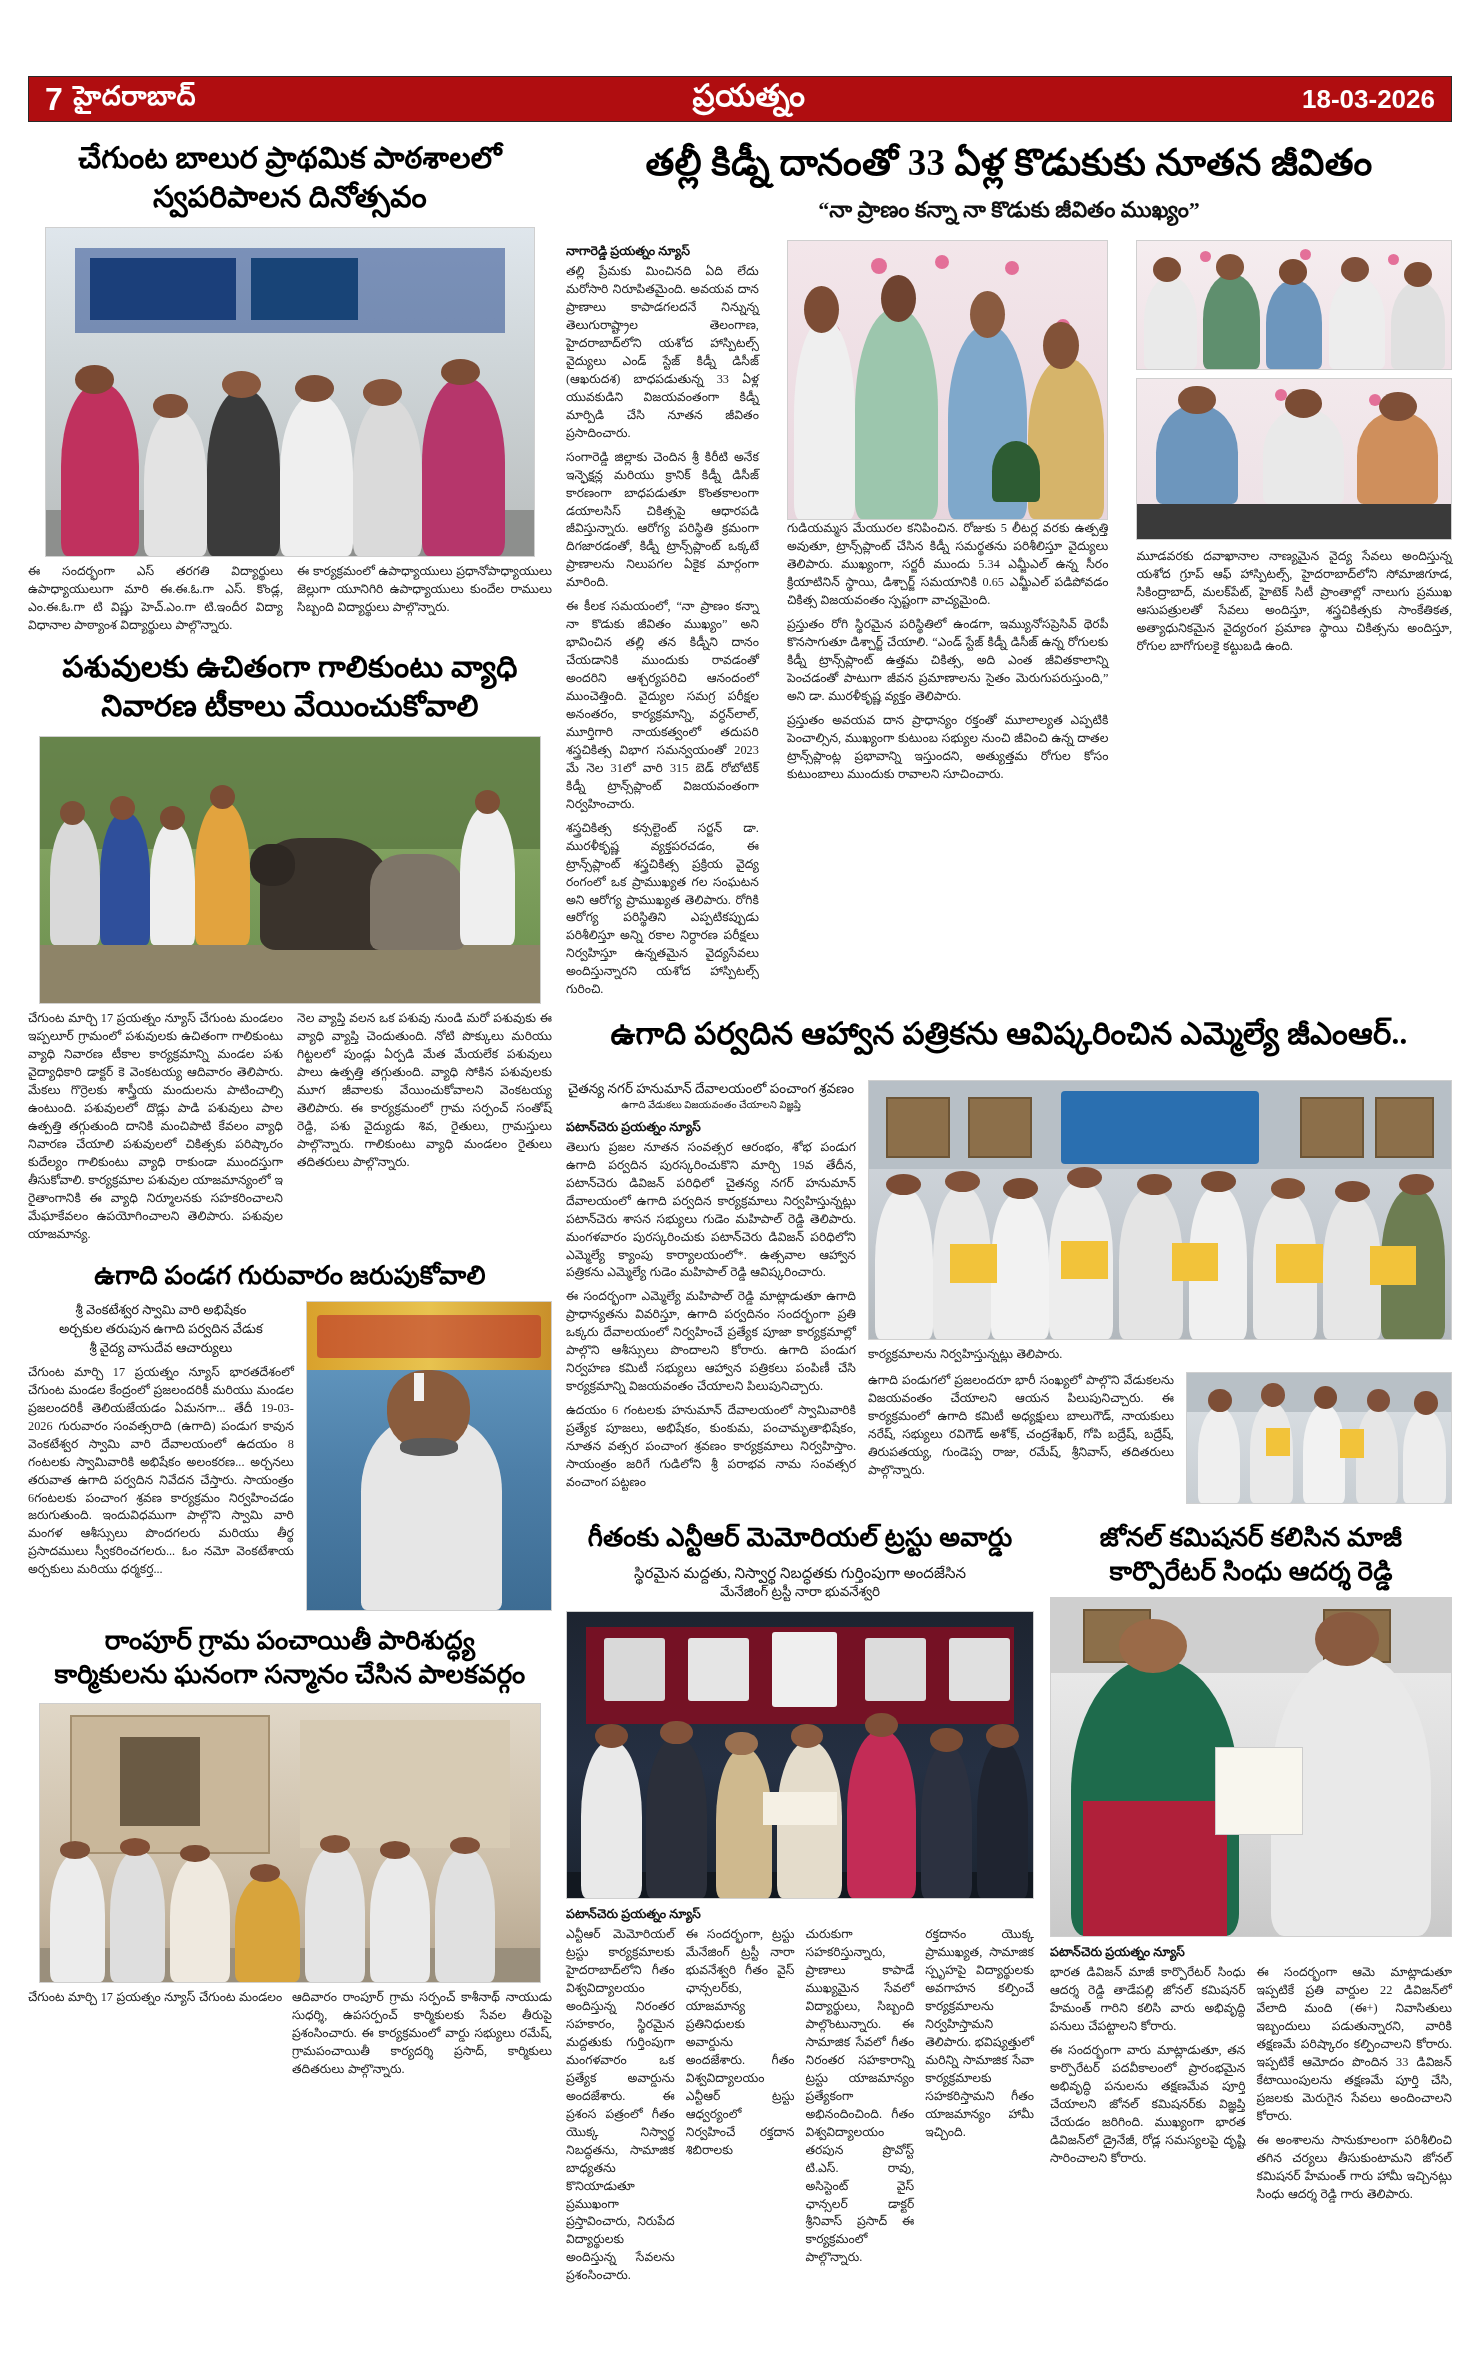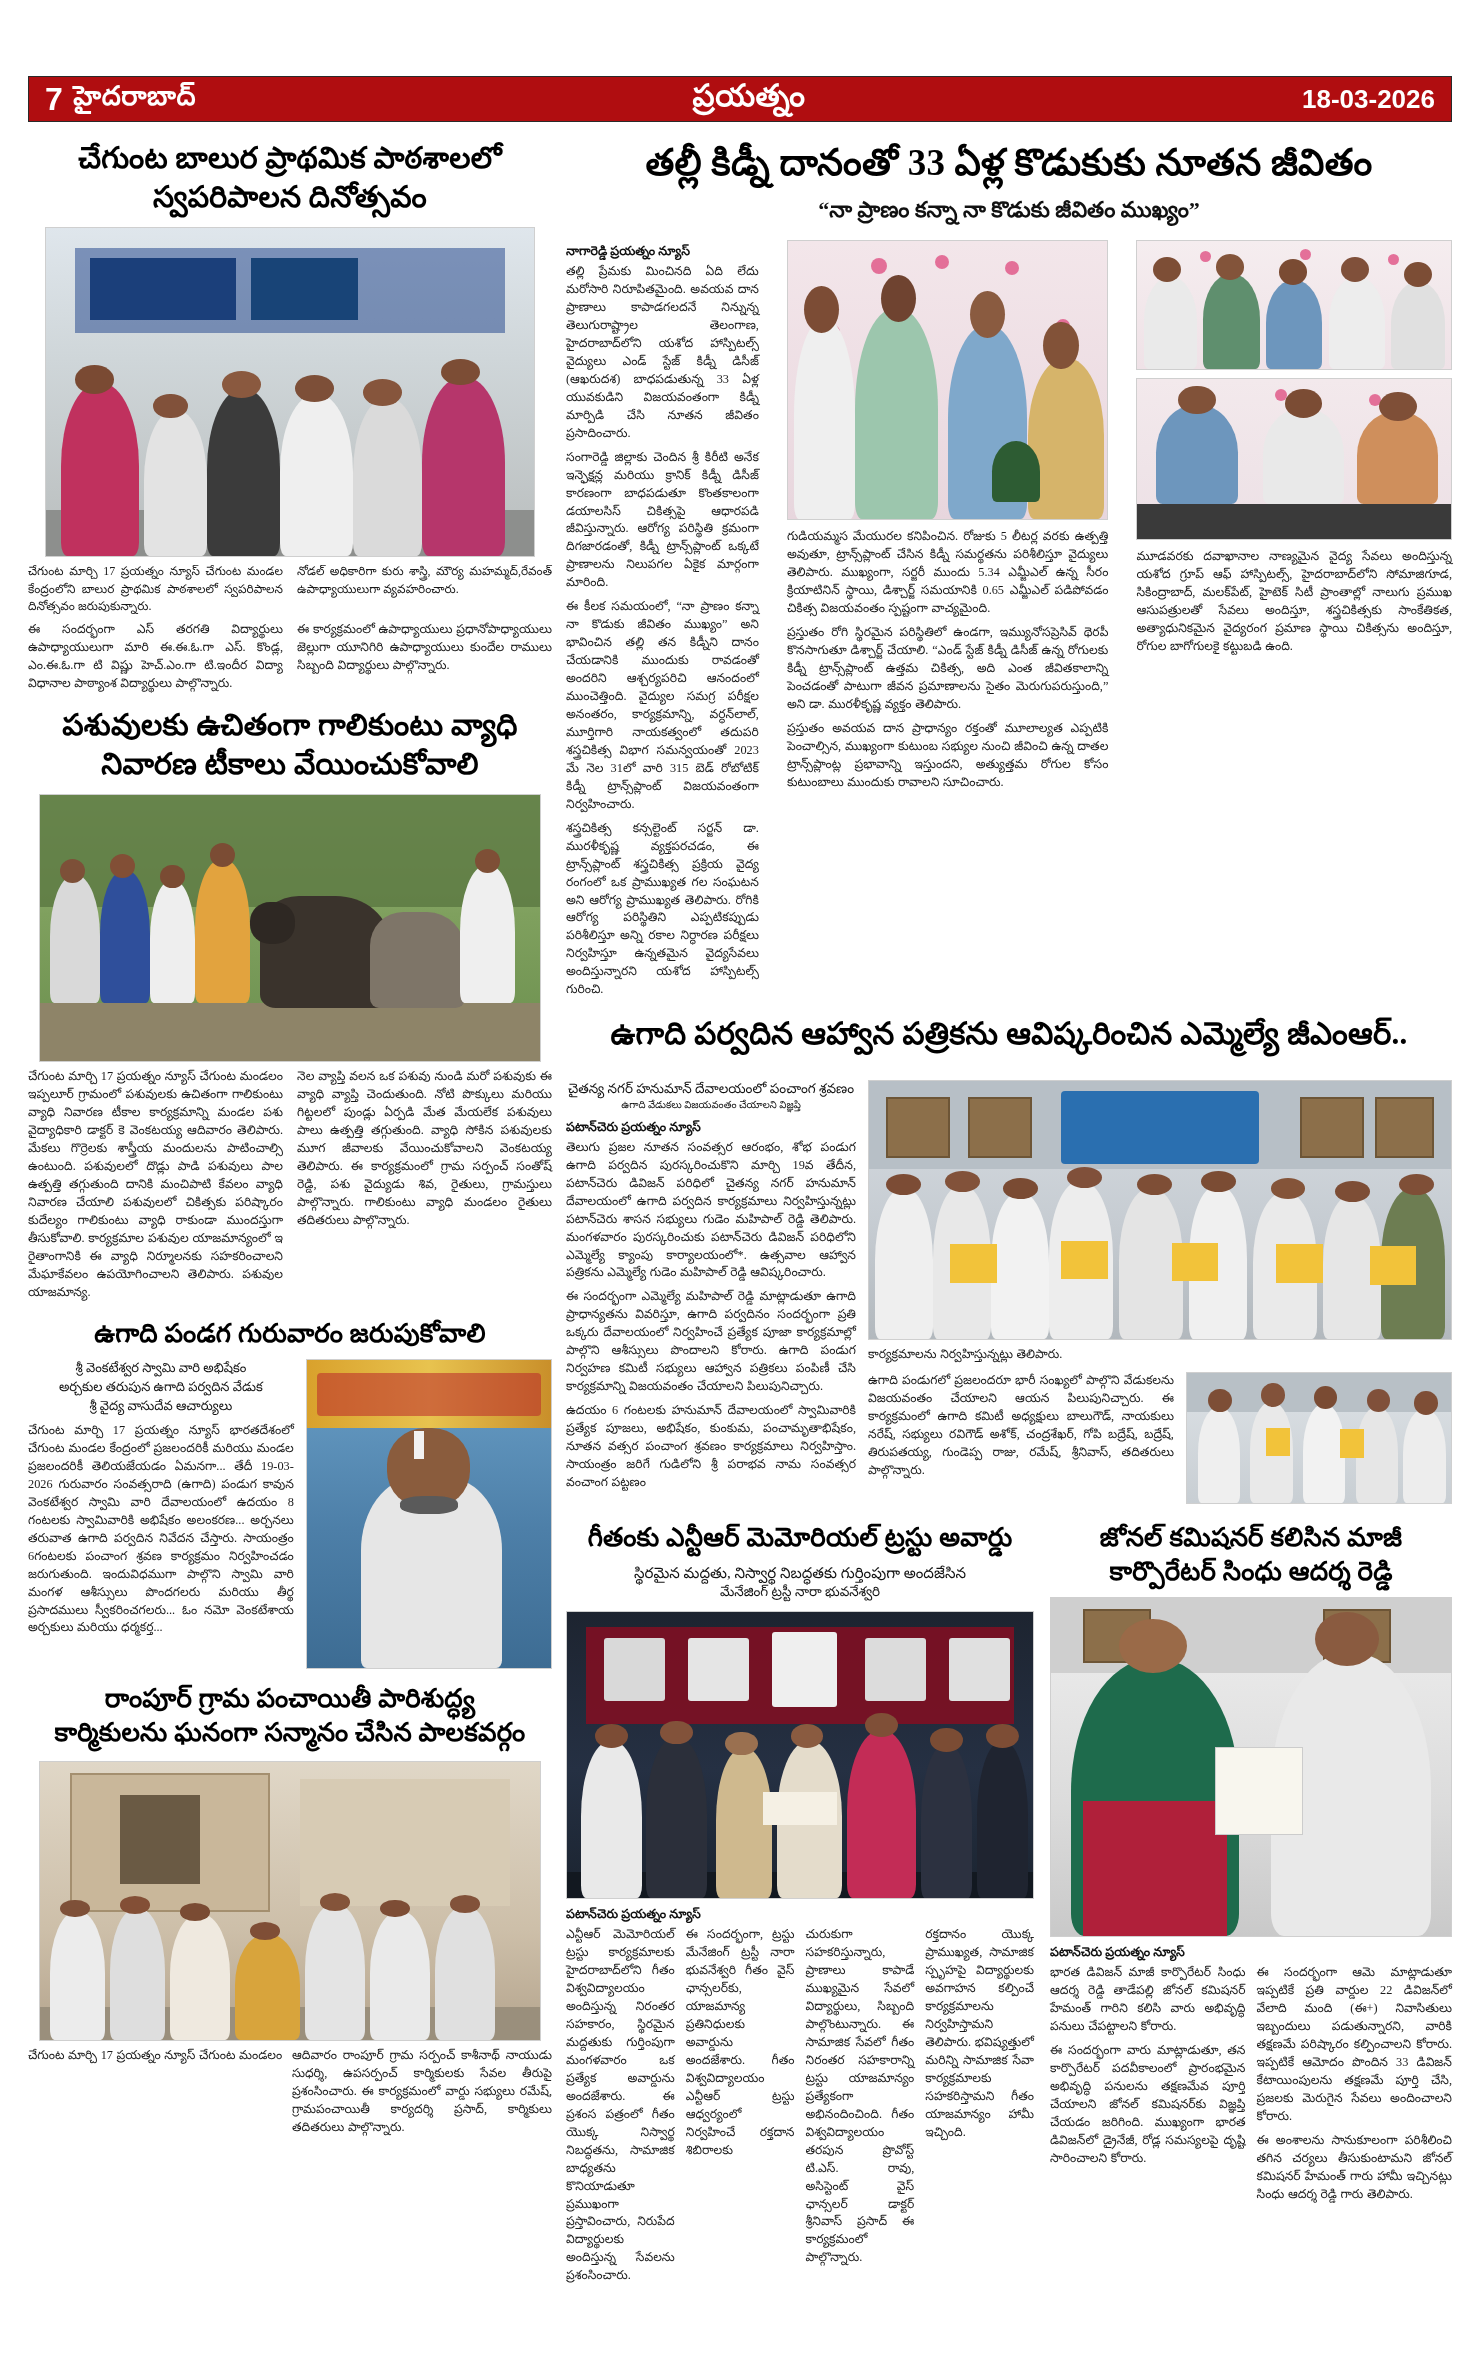--- a/index.html
+++ b/index.html
@@ -86,28 +86,20 @@
           <div class="head" style="left:36%;bottom:78%;width:8%;height:13%;background:#8a593f;"></div>
           <div class="blob" style="left:48%;bottom:0;width:15%;height:80%;background:#efefef;"></div>
           <div class="head" style="left:51%;bottom:76%;width:8%;height:13%;background:#7d4f38;"></div>
           <div class="blob" style="left:63%;bottom:0;width:14%;height:78%;background:#dadada;"></div>
           <div class="head" style="left:65%;bottom:74%;width:8%;height:13%;background:#86553c;"></div>
           <div class="blob" style="left:77%;bottom:0;width:17%;height:88%;background:#b6366b;"></div>
           <div class="head" style="left:81%;bottom:84%;width:8%;height:13%;background:#7c4d35;"></div>
         </div>
       </div>
 
-      <div style="display:flex;gap:14px;margin-top:4px;">
-        <div style="flex:1">
-            <div class="cap">చేగుంట మార్చి 17 ప్రయత్నం న్యూస్  చేగుంట మండల కేంద్రంలోని బాలుర ప్రాథమిక పాఠశాలలో స్వపరిపాలన దినోత్సవం జరుపుకున్నారు.</div>
-          </div>
-        <div style="flex:1">
-            <div class="cap">నోడల్ అధికారిగా కురు శాస్త్రి, మౌర్య మహమ్మద్,రేవంత్ ఉపాధ్యాయులుగా వ్యవహరించారు.</div>
-          </div>
-      </div>
       <div style="display:flex;gap:14px;margin-top:6px;">
         <div style="flex:1">
             <div class="body">ఈ సందర్భంగా ఎస్ తరగతి విద్యార్థులు ఉపాధ్యాయులుగా మారి ఈ.ఈ.ఓ.గా ఎస్. కొండ్ల, ఎం.ఈ.ఓ.గా టి విష్ణు హెచ్.ఎం.గా టి.ఇందీర విద్యా విధానాల పాఠ్యాంశ విద్యార్థులు పాల్గొన్నారు.</div>
           </div>
         <div style="flex:1">
             <div class="body">ఈ కార్యక్రమంలో ఉపాధ్యాయులు ప్రధానోపాధ్యాయులు జెల్లుగా యూనిగిరి ఉపాధ్యాయులు కుందేల రాములు సిబ్బంది విద్యార్థులు పాల్గొన్నారు.</div>
           </div>
       </div>
     </div>
 
@@ -234,21 +226,21 @@
             <div class="blob" style="left:2%;bottom:0;width:19%;height:72%;background:#efefef;"></div>
             <div class="head" style="left:5%;bottom:67%;width:11%;height:17%;background:#7c4c35;"></div>
             <div class="blob" style="left:21%;bottom:0;width:26%;height:76%;background:#9cc6ad;"></div>
             <div class="head" style="left:29%;bottom:71%;width:11%;height:17%;background:#6f4330;"></div>
             <div class="blob" style="left:50%;bottom:0;width:25%;height:70%;background:#7fa8cb;"></div>
             <div class="head" style="left:57%;bottom:65%;width:11%;height:17%;background:#8a5b40;"></div>
             <div class="blob" style="left:75%;bottom:0;width:24%;height:58%;background:#d6b46a;"></div>
             <div class="head" style="left:80%;bottom:54%;width:11%;height:17%;background:#825238;"></div>
             <div style="position:absolute;left:64%;bottom:6%;width:15%;height:22%;background:#2d5c33;border-radius:50% 50% 10% 10%;"></div>
           </div>
-          <div class="body" style="margin-top:8px;">గుడియమ్మస మేయురల కనిపించిన. రోజుకు 5 లీటర్ల వరకు ఉత్పత్తి అవుతూ, ట్రాన్స్‌ప్లాంట్ చేసిన కిడ్నీ సమర్థతను పరిశీలిస్తూ వైద్యులు తెలిపారు. ముఖ్యంగా, సర్జరీ ముందు 5.34 ఎమ్జీఎల్ ఉన్న సీరం క్రియాటినిన్ స్థాయి, డిశ్చార్జ్ సమయానికి 0.65 ఎమ్జీఎల్ పడిపోవడం చికిత్స విజయవంతం స్పష్టంగా వాచ్యమైంది.</div>
+          <div class="body" style="">గుడియమ్మస మేయురల కనిపించిన. రోజుకు 5 లీటర్ల వరకు ఉత్పత్తి అవుతూ, ట్రాన్స్‌ప్లాంట్ చేసిన కిడ్నీ సమర్థతను పరిశీలిస్తూ వైద్యులు తెలిపారు. ముఖ్యంగా, సర్జరీ ముందు 5.34 ఎమ్జీఎల్ ఉన్న సీరం క్రియాటినిన్ స్థాయి, డిశ్చార్జ్ సమయానికి 0.65 ఎమ్జీఎల్ పడిపోవడం చికిత్స విజయవంతం స్పష్టంగా వాచ్యమైంది.</div>
           <div class="body" style="margin-top:6px;">ప్రస్తుతం రోగి స్థిరమైన పరిస్థితిలో ఉండగా, ఇమ్యునోసప్రెసివ్ థెరపీ కొనసాగుతూ డిశ్చార్జ్ చేయాలి. “ఎండ్ స్టేజ్ కిడ్నీ డిసీజ్ ఉన్న రోగులకు కిడ్నీ ట్రాన్స్‌ప్లాంట్ ఉత్తమ చికిత్స, అది ఎంత జీవితకాలాన్ని పెంచడంతో పాటుగా జీవన ప్రమాణాలను సైతం మెరుగుపరుస్తుంది,” అని డా. మురళీకృష్ణ వ్యక్తం తెలిపారు.</div>
           <div class="body" style="margin-top:6px;">ప్రస్తుతం అవయవ దాన ప్రాధాన్యం రక్తంతో మూలాల్యత ఎప్పటికి పెంచాల్సిన, ముఖ్యంగా కుటుంబ సభ్యుల నుంచి జీవించి ఉన్న దాతల ట్రాన్స్‌ప్లాంట్ల ప్రభావాన్ని ఇస్తుందని, అత్యుత్తమ రోగుల కోసం కుటుంబాలు ముందుకు రావాలని సూచించారు.</div>
         </div>
 
         <div style="width:324px;">
           <div class="photo" style="width:100%;height:130px;">
             <div class="sky" style="background:linear-gradient(#f5edef,#efe2e7)"></div>
             <span class="banner-dot" style="left:20%;top:8%;width:11px;height:11px;background:#e05a8a"></span>
             <span class="banner-dot" style="left:52%;top:6%;width:11px;height:11px;background:#e05a8a"></span>
             <span class="banner-dot" style="left:80%;top:10%;width:11px;height:11px;background:#e05a8a"></span>

